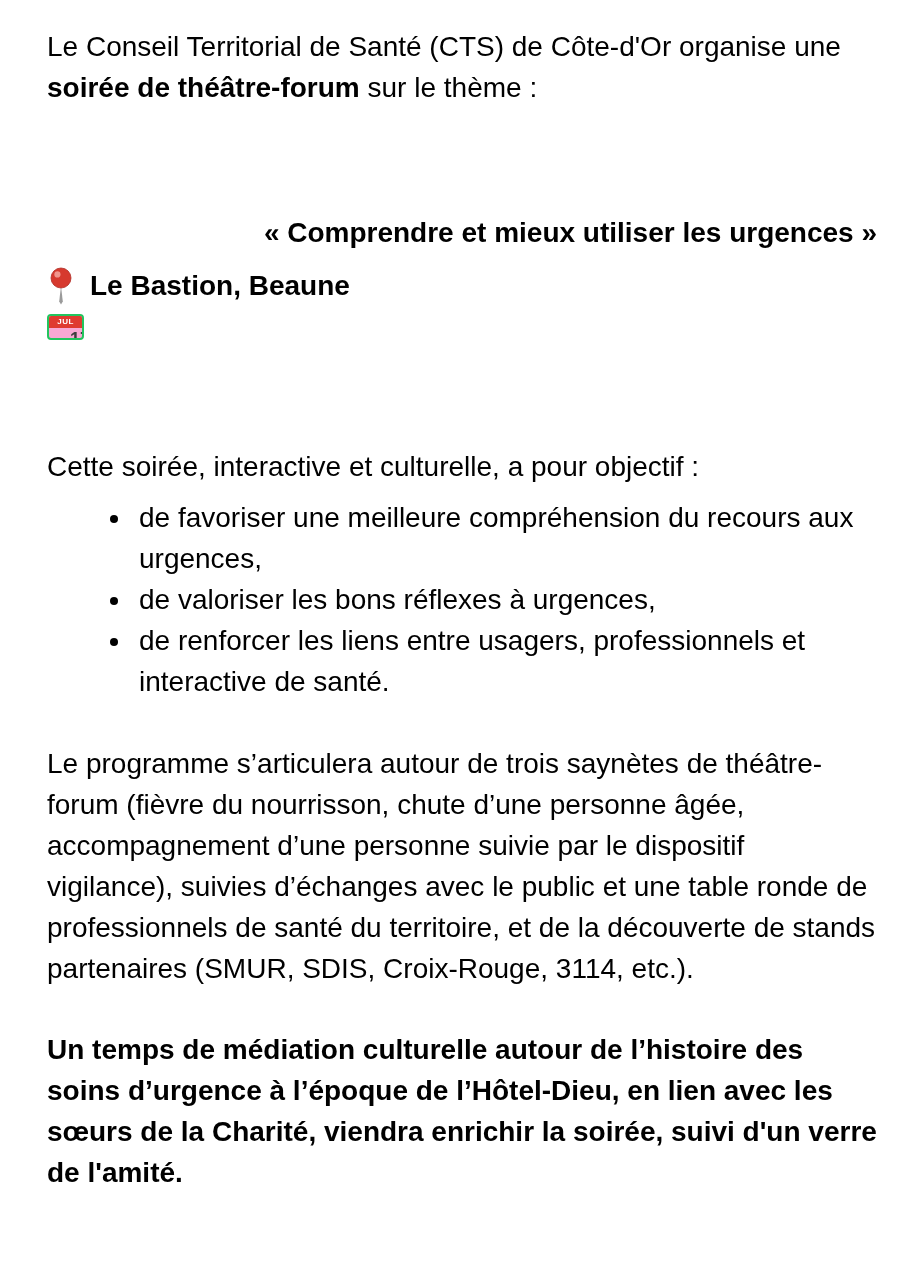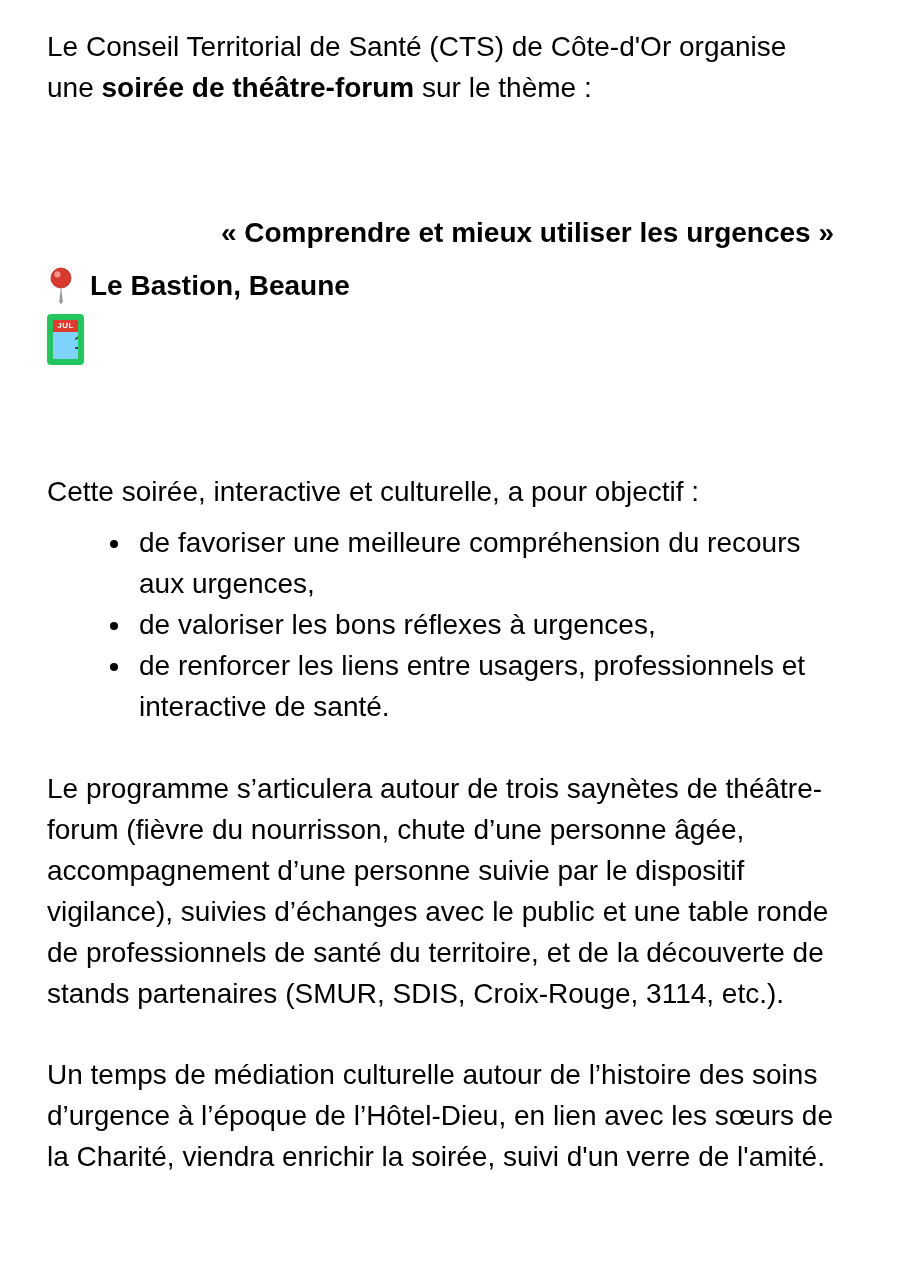--- a/index.html
+++ b/index.html
@@ -8,36 +8,36 @@
     background: #ffffff;
   }
   body {
     width: 900px;
     height: 1268px;
     overflow: hidden;
   }
   .doc {
     box-sizing: border-box;
     width: 900px;
-    padding: 26px 66px 0 47px;
+    padding: 26px 23px 0 47px;
     font-family: "Liberation Sans", "DejaVu Sans", sans-serif;
     font-size: 28px;
     line-height: 41px;
     color: #000000;
     -webkit-font-smoothing: antialiased;
   }
   p { margin: 0; }
   .p-intro    { margin-bottom: 104px; }
   .p-title    { margin-bottom: 12px; font-weight: 700; text-align: right; }
   .event-line { display: flex; align-items: center; gap: 15px; font-weight: 700; }
   .line-loc   { margin-bottom: 8px; }
   .line-date  { margin-bottom: 106px; }
   .p-lead     { margin-bottom: 10px; }
   .p-program  { margin-bottom: 40px; }
-  .p-mediation{ margin-bottom: 0; }
+  .p-mediation{ margin-bottom: 0; font-weight: bold; }
   strong { font-weight: 700; }
   .underlined {
     text-decoration: underline;
     text-decoration-thickness: 2px;
     text-underline-offset: 5px;
   }
   ul.objectives {
     margin: 0 0 41px 0;
     padding: 0 0 0 86px;
     list-style: disc;
@@ -52,24 +52,24 @@
     width: 28px;
     justify-content: center;
     flex: 0 0 auto;
   }
   
   .cal-icon {
     box-sizing: border-box;
     display: inline-flex;
     flex-direction: column;
     width: 37px;
-    height: 51px;
-    border: 6px solid #22c55e;
+    height: 26px;
+    border: 2px solid #22c55e;
     border-radius: 4px;
-    background: #7dd3fc;
+    background: #f9a8d4;
     overflow: hidden;
     flex: 0 0 auto;
   }
   .cal-top {
     height: 12px;
     background: #df3b30;
     color: #ffffff;
     font-size: 8px;
     font-weight: 700;
     line-height: 12px;

